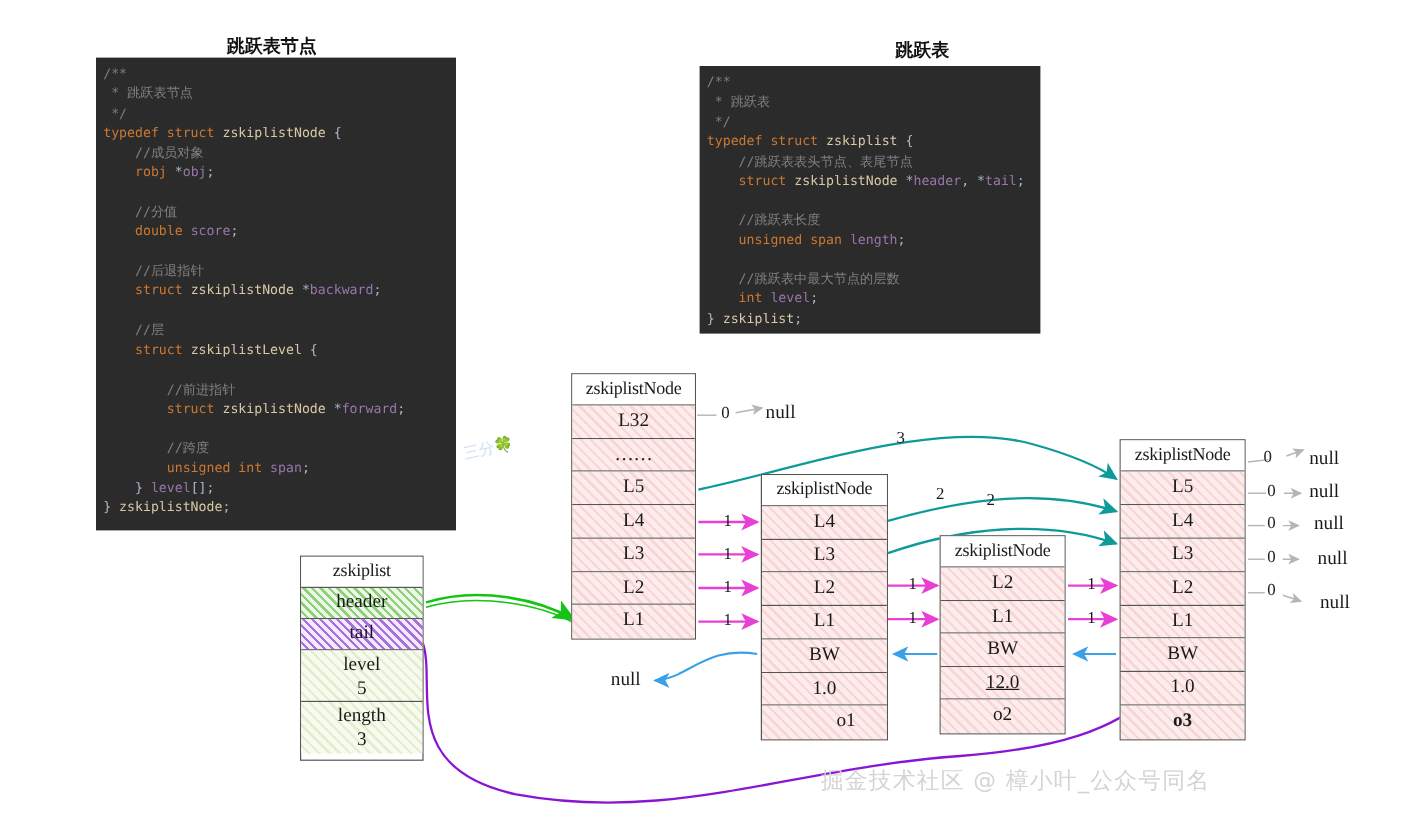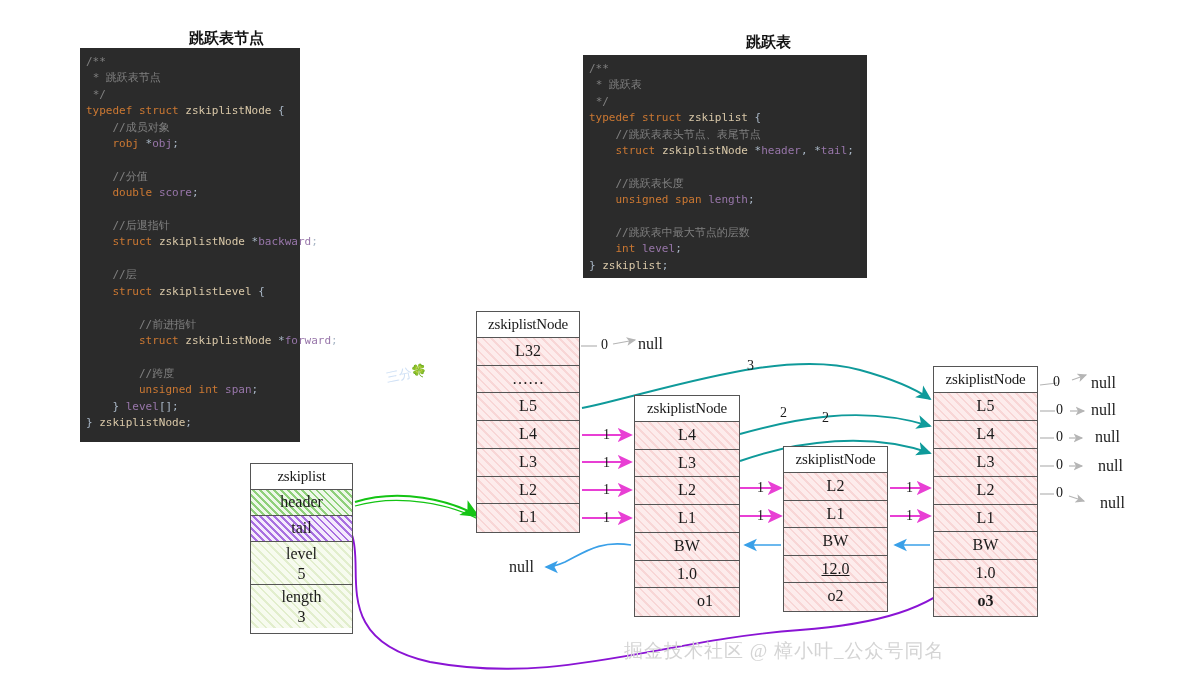--- a/index.html
+++ b/index.html
@@ -49,21 +49,21 @@
            color:#d4d4d4;white-space:nowrap;letter-spacing:1px;}
   .wm-wechat{position:absolute;font-family:"DejaVu Sans", sans-serif;font-size:13px;
              color:#cfe0f5;white-space:nowrap;transform:rotate(-12deg);}
 </style>
 </head>
 <body>
 
 <div class="sec-title" style="left:163px;top:29px;margin-left:26px;">跳跃表节点</div>
 <div class="sec-title" style="left:709px;top:33px;padding-left:37px;">跳跃表</div>
 
-<div class="code" id="code0" style="left:80px;top:48px;width:220px;height:394px;"><span class="cm">/**</span>
+<div class="code" id="code0" style="left:80px;top:48px;width:300px;height:394px;"><span class="cm">/**</span>
  <span class="cm">* 跳跃表节点</span>
  <span class="cm">*/</span>
 <span class="kw">typedef</span><span class="pl"> </span><span class="kw">struct</span><span class="pl"> </span><span class="ty">zskiplistNode</span><span class="pl"> {</span>
     <span class="cm">//成员对象</span>
 <span class="pl">    </span><span class="kw">robj</span><span class="pl"> *</span><span class="fd">obj</span><span class="pl">;</span>
 
     <span class="cm">//分值</span>
 <span class="pl">    </span><span class="kw">double</span><span class="pl"> </span><span class="fd">score</span><span class="pl">;</span>
 
     <span class="cm">//后退指针</span>
@@ -233,14 +233,14 @@
 <div class="lbl null" style="left:1091px;top:401px;">null</div>
 <div class="lbl num" style="left:1056px;top:429px;">0</div>
 <div class="lbl null" style="left:1095px;top:428px;">null</div>
 <div class="lbl num" style="left:1056px;top:457px;">0</div>
 <div class="lbl null" style="left:1098px;top:457px;">null</div>
 <div class="lbl num" style="left:1056px;top:485px;">0</div>
 <div class="lbl null" style="left:1100px;top:494px;">null</div>
 
 <div class="lbl null" style="left:509px;top:558px;">null</div>
 
-<div class="wm-main" style="left:624px;top:638px;font-family:Liberation Serif, serif;">掘金技术社区 @ 樟小叶_公众号同名</div>
+<div class="wm-main" style="left:684px;top:638px;">掘金技术社区 @ 樟小叶_公众号同名</div>
 <div class="wm-wechat" style="left:386px;top:365px;">三分🍀</div>
 
 </body></html>

